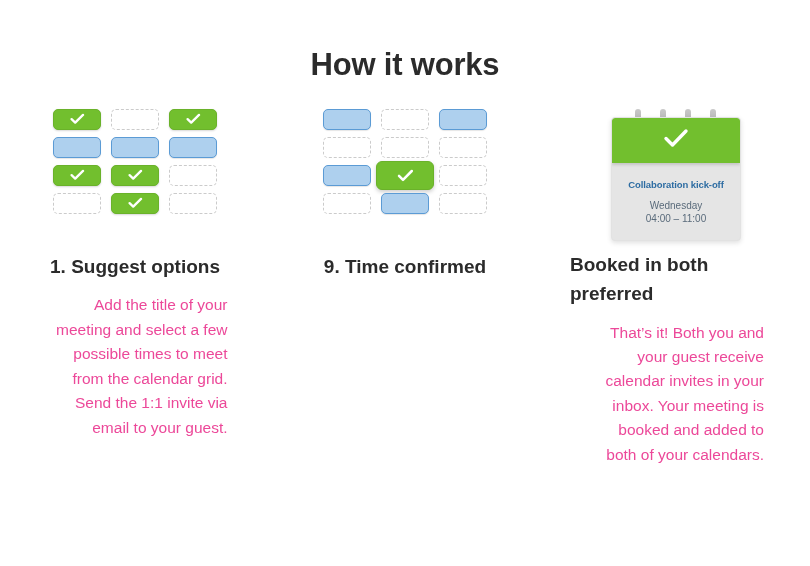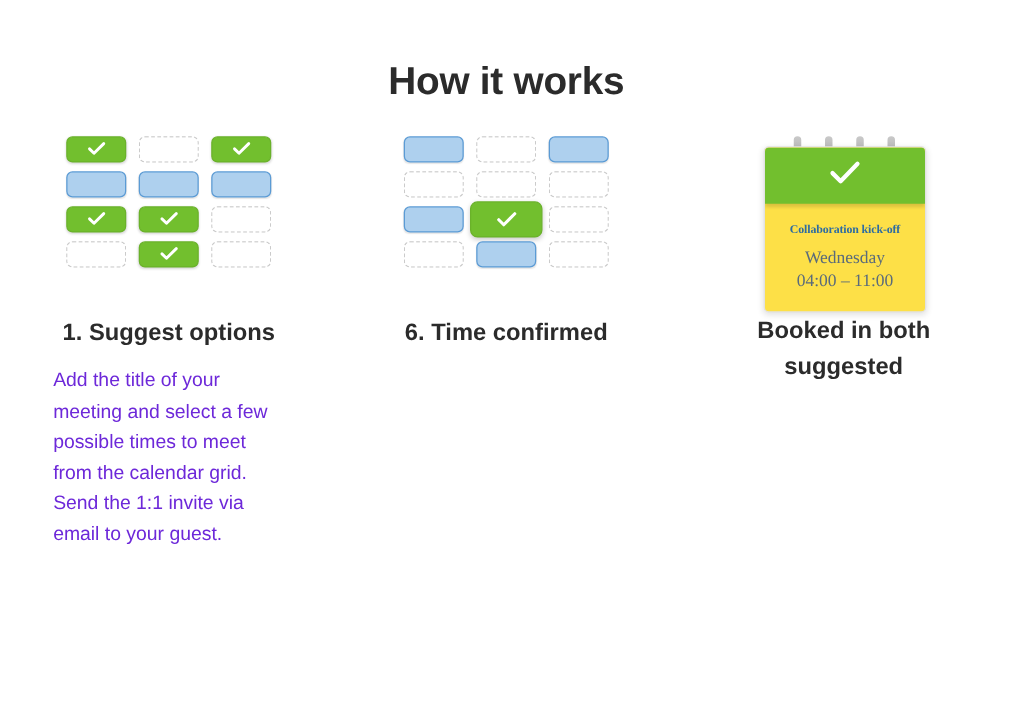--- a/index.html
+++ b/index.html
@@ -113,26 +113,25 @@
   }
   .ring {
     width: 6px;
     height: 17px;
     border-radius: 3px;
     background: linear-gradient(180deg, #c9c9c9 0%, #b0b0b0 100%);
   }
   .card-shell {
     position: relative;
     width: 128px;
-    background: #fde047;
+    background: #e5e5e5;
     border: 1px solid #e2e2e2;
     border-radius: 4px;
     box-shadow: 0 2px 5px rgba(0,0,0,0.12);
     overflow: hidden;
-    font-family: Liberation Serif, serif;
   }
   .card-head {
     height: 45px;
     background: #72bf2e;
     border-radius: 3px 3px 0 0;
     display: flex;
     align-items: center;
     justify-content: center;
     box-shadow: 0 2px 3px rgba(0,0,0,0.14);
     position: relative;
@@ -143,40 +142,40 @@
     text-align: center;
   }
   .card-title {
     font-size: 9.5px;
     font-weight: bold;
     color: #2d6ca2;
     margin-bottom: 9px;
     letter-spacing: -0.1px;
   }
   .card-line {
-    font-size: 14px;
+    font-size: 10px;
     color: #5a6b7b;
     line-height: 1.35;
   }
 
   
   .step-title {
     font-size: 19px;
     font-weight: bold;
     color: #2b2b2b;
-    text-align: center;
+    text-align: left;
     line-height: 1.55;
     margin: 0;
     max-width: 210px;
   }
   .col-1 .step-title, .col-2 .step-title { padding-top: 2px; }
   .step-body {
     font-size: 15.5px;
-    color: #6d28d9;
-    text-align: left;
+    color: #ec4899;
+    text-align: right;
     line-height: 1.58;
     margin: 12px 4px 0;
     max-width: 185px;
   }
   .col-3 .step-body { max-width: 178px; }
 </style>
 </head>
 <body>
 
 <div class="page">
@@ -258,21 +257,21 @@
                 </svg>
             </span>
           </div>
           <div class="cell empty"></div>
 
           <div class="cell empty"></div>
           <div class="cell blue"></div>
           <div class="cell empty"></div>
         </div>
       </div>
-      <h2 class="step-title">6. Time confirmed</h2>
+      <h2 class="step-title">9. Time confirmed</h2>
     </div>
 
     <div class="col col-3">
       <div class="illo">
         <div class="calcard">
           <div class="rings">
             <span class="ring"></span>
             <span class="ring"></span>
             <span class="ring"></span>
             <span class="ring"></span>
@@ -286,17 +285,18 @@
               </span>
             </div>
             <div class="card-body">
               <div class="card-title">Collaboration kick-off</div>
               <div class="card-line">Wednesday</div>
               <div class="card-line">04:00 – 11:00</div>
             </div>
           </div>
         </div>
       </div>
-      <h2 class="step-title">Booked in both suggested</h2>
+      <h2 class="step-title">Booked in both preferred</h2>
+      <p class="step-body">That’s it! Both you and your guest receive calendar invites in your inbox. Your meeting is booked and added to both of your calendars.</p>
     </div>
 
   </div>
 </div>
 
 </body></html>

